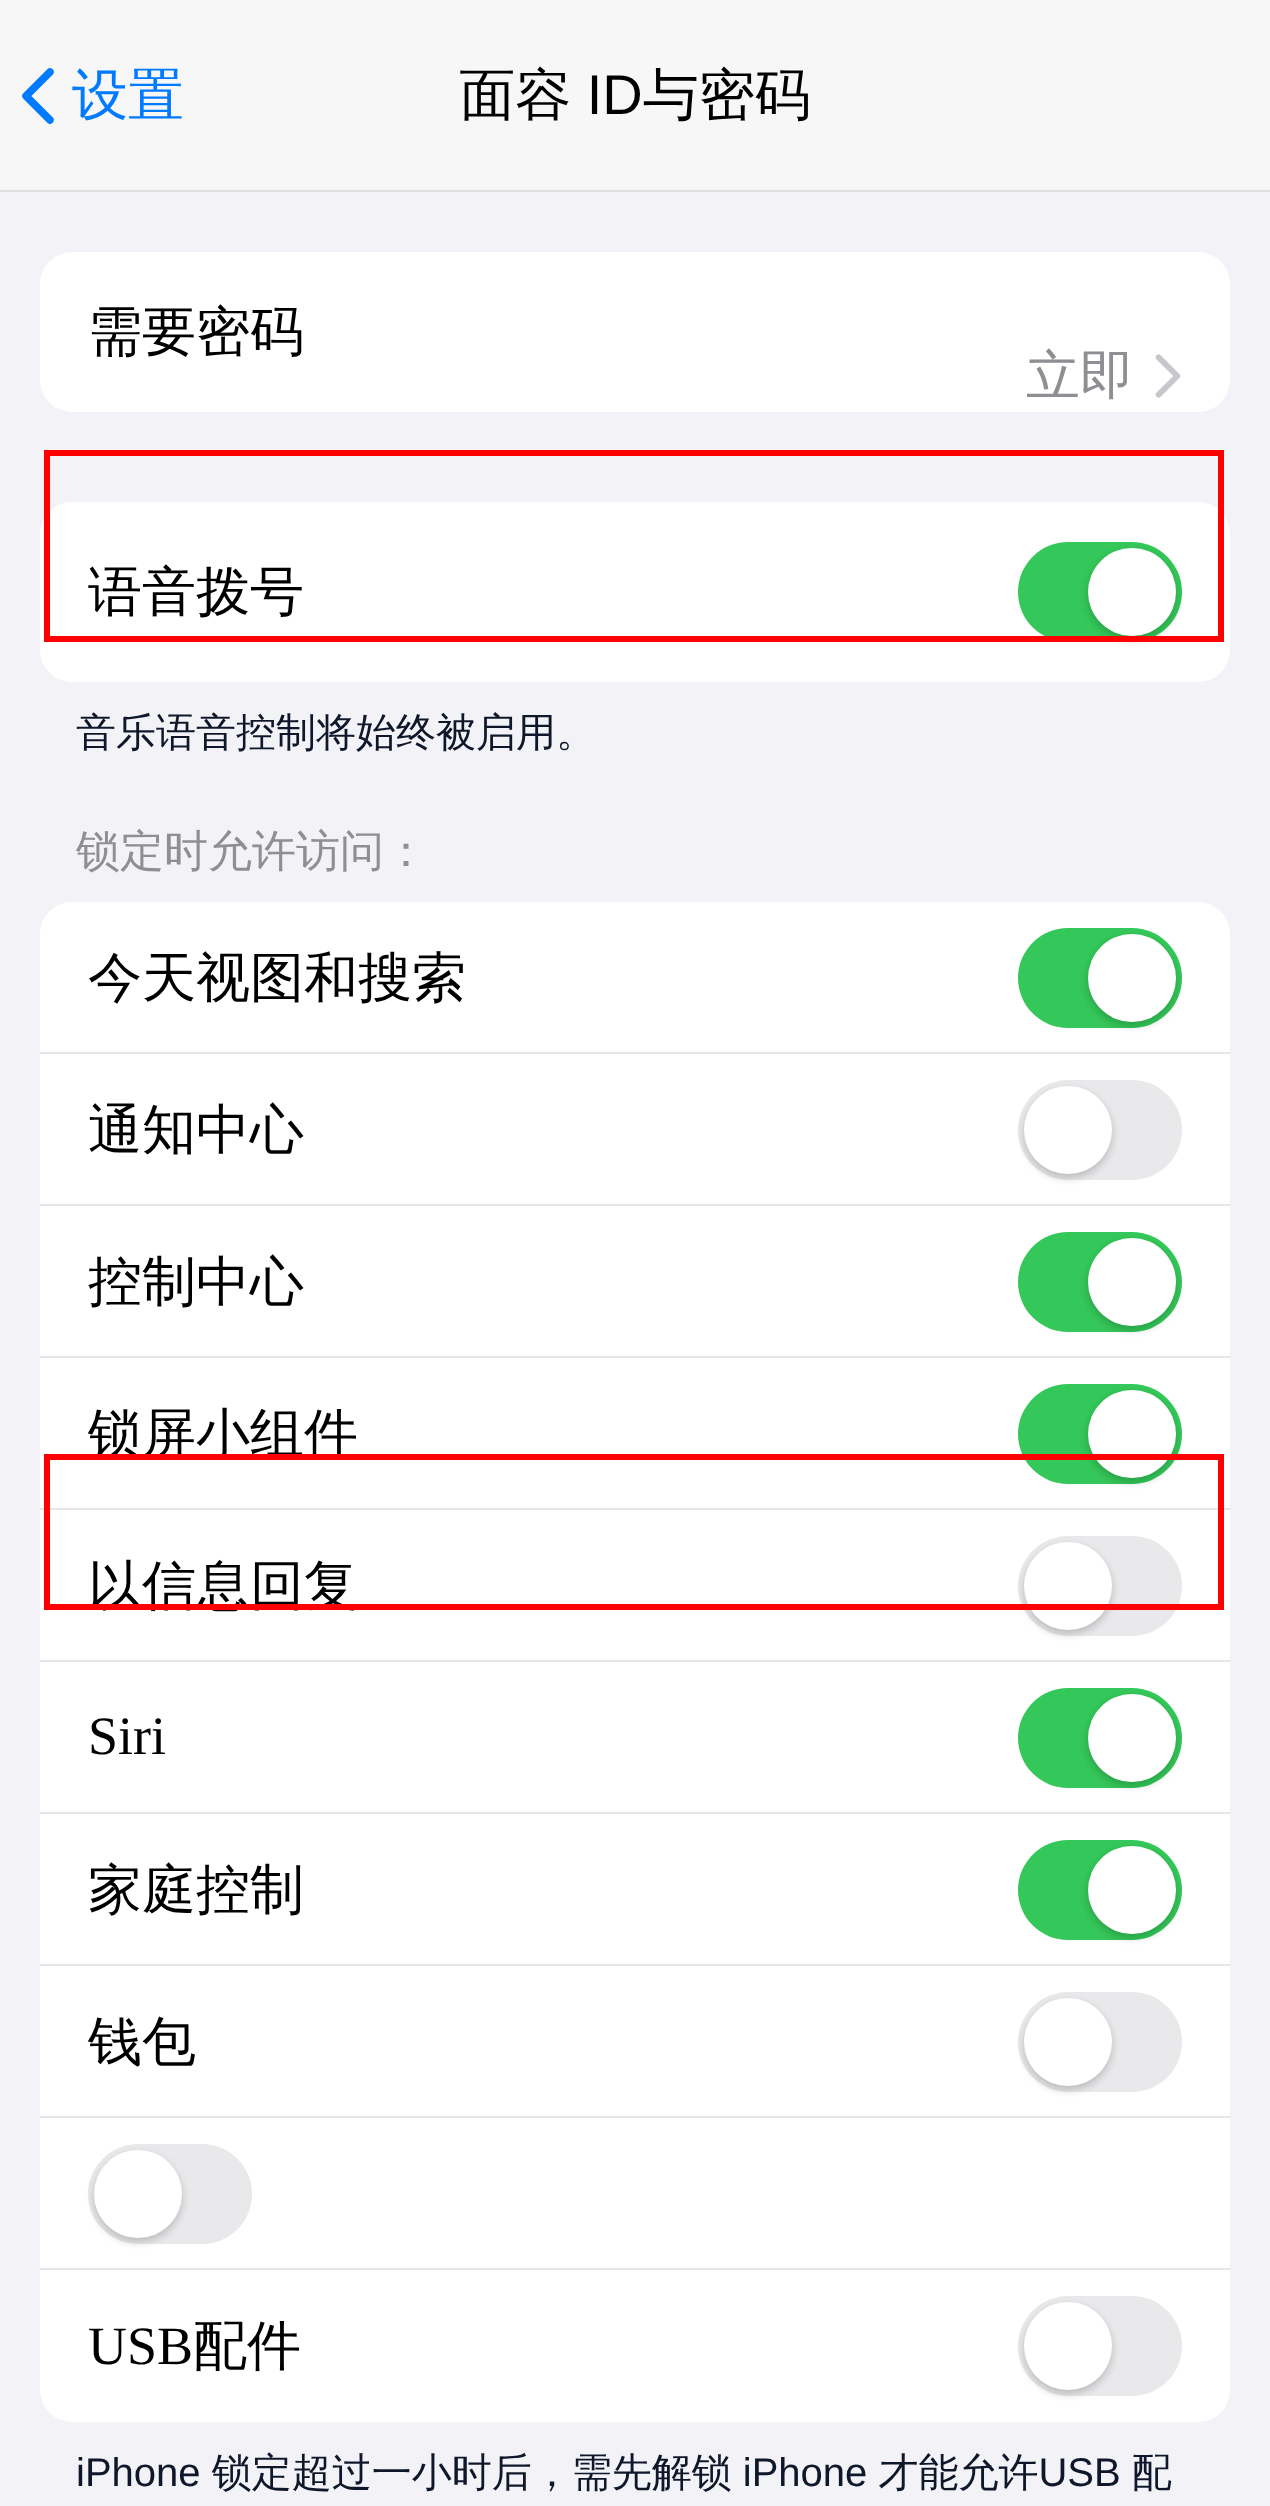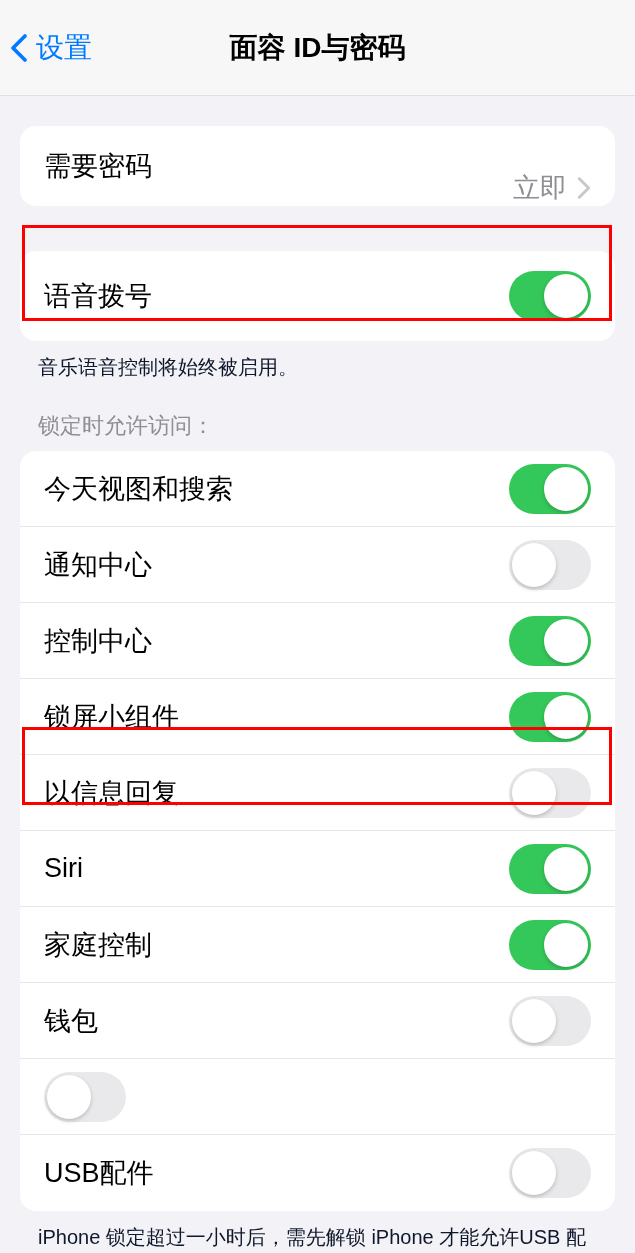--- a/index.html
+++ b/index.html
@@ -28,31 +28,32 @@
     font-size: 28px;
     cursor: pointer;
   }
   .back-chevron {
     width: 18px;
     height: 30px;
     margin-right: 8px;
   }
   .header-title {
     font-size: 28px;
-    font-weight: 700;
+    font-weight: 400;
     color: #000;
   }
   .content {
     padding: 0 0 20px 0;
   }
   .group {
     margin: 30px 20px 0 20px;
     background: #fff;
     border-radius: 16px;
     overflow: hidden;
+    font-family: Liberation Serif, serif;
   }
   .row {
     display: flex;
     align-items: center;
     justify-content: space-between;
     min-height: 76px;
     padding: 0 24px;
     border-bottom: 1px solid #e5e5ea;
   }
   .row:last-child { border-bottom: none; }

